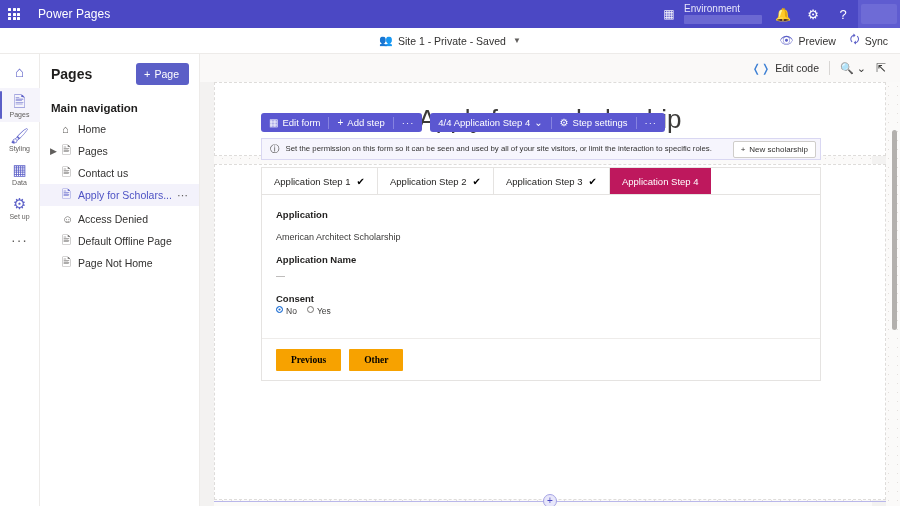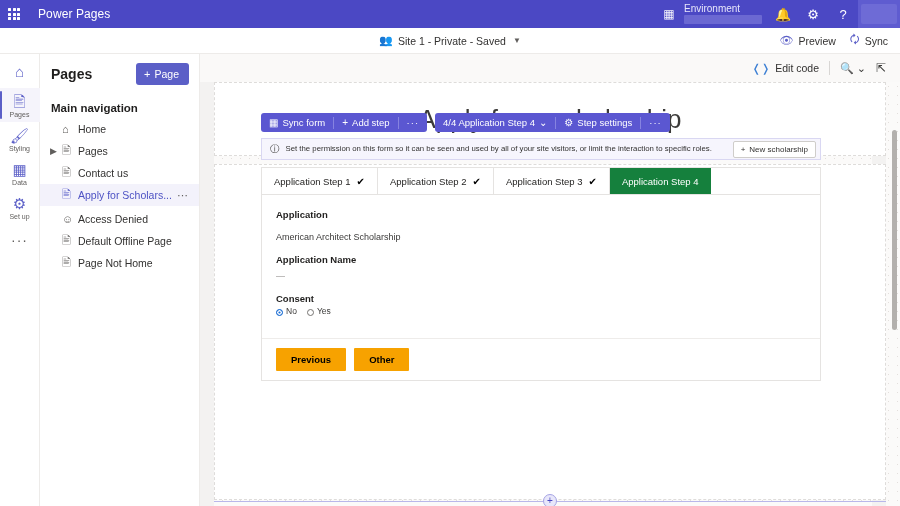--- a/index.html
+++ b/index.html
@@ -192,45 +192,45 @@
   }
   .steps-bar {
     display: flex; height: 27px; border-bottom: 1px solid #e5e3e1; background: #ffffff;
   }
   .step-tab {
     display: flex; align-items: center; gap: 6px;
     padding: 0 12px; font-size: 9.5px; color: #252423;
     border-right: 1px solid #e5e3e1; cursor: pointer; white-space: nowrap;
   }
   .step-tab .check { font-size: 10px; color: #000000; }
-  .step-tab.active { background: #15803d; color: #ffffff; border-right: none; }
+  .step-tab.active { background: #be185d; color: #ffffff; border-right: none; }
 
   .form-body { padding: 14px 14px 0 14px; height: 160px; }
   .fld { margin-bottom: 12px; }
   .fld-label { font-size: 9.5px; font-weight: bold; color: #201f1e; margin-bottom: 6px; }
   .fld-value { font-size: 9px; color: #3b3a39; margin-top: 12px; }
   .fld-dash { font-size: 9px; color: #9c9a98; letter-spacing: 0; }
   .consent-label { font-size: 9.5px; font-weight: bold; color: #201f1e; margin-bottom: 2px; }
   .radio-row { display: flex; align-items: center; gap: 10px; }
-  .radio-opt { display: flex; align-items: flex-end; gap: 3px; cursor: pointer; }
+  .radio-opt { display: flex; align-items: flex-start; gap: 3px; cursor: pointer; }
   .radio-dot {
     width: 7px; height: 7px; border-radius: 50%; border: 1px solid #767472; background: #ffffff;
     display: inline-block; position: relative;
   }
   .radio-dot.checked { border-color: #1f6fd4; background: #1f6fd4; box-shadow: inset 0 0 0 1.4px #ffffff; }
   .radio-txt { font-size: 8.5px; color: #3b3a39; }
 
   .form-actions {
     position: absolute; bottom: 0; left: 0; right: 0; height: 42px;
     border-top: 1px solid #eeecea;
     display: flex; align-items: center; gap: 8px; padding-left: 14px;
   }
   .orange-btn {
     background: #f7a200; color: #000000; font-size: 9.5px; font-weight: bold;
-    border: none; border-radius: 1px; padding: 6px 15px; cursor: pointer; font-family: Liberation Sans, sans-serif;
+    border: none; border-radius: 1px; padding: 6px 15px; cursor: pointer; font-family: Liberation Serif, serif;
   }
 
   .add-section {
     position: absolute; top: 440px; left: 0; width: 700px; height: 14px;
     display: flex; align-items: center; justify-content: center; z-index: 6;
   }
   .add-line { position: absolute; left: 14px; right: 14px; height: 1px; background: #b9b7ea; }
   .add-circle {
     position: relative; width: 14px; height: 14px; border-radius: 50%;
     background: #e8e7fa; border: 1px solid #a5a3e4; color: #4b48c4;
@@ -392,21 +392,21 @@
     <div class="hero-section">
       <div class="hero-title">Apply for a scholarship</div>
     </div>
 
     <div class="form-section"></div>
 
     <div class="form-toolbars">
       <div class="tb-group">
         <div class="tb-btn">
           <span class="glyph">▦</span>
-          <span>Sync form</span>
+          <span>Edit form</span>
         </div>
         <div class="tb-div"></div>
         <div class="tb-btn">
           <span class="glyph">+</span>
           <span>Add step</span>
         </div>
         <div class="tb-div"></div>
         <div class="tb-btn tb-dots">···</div>
       </div>
 

